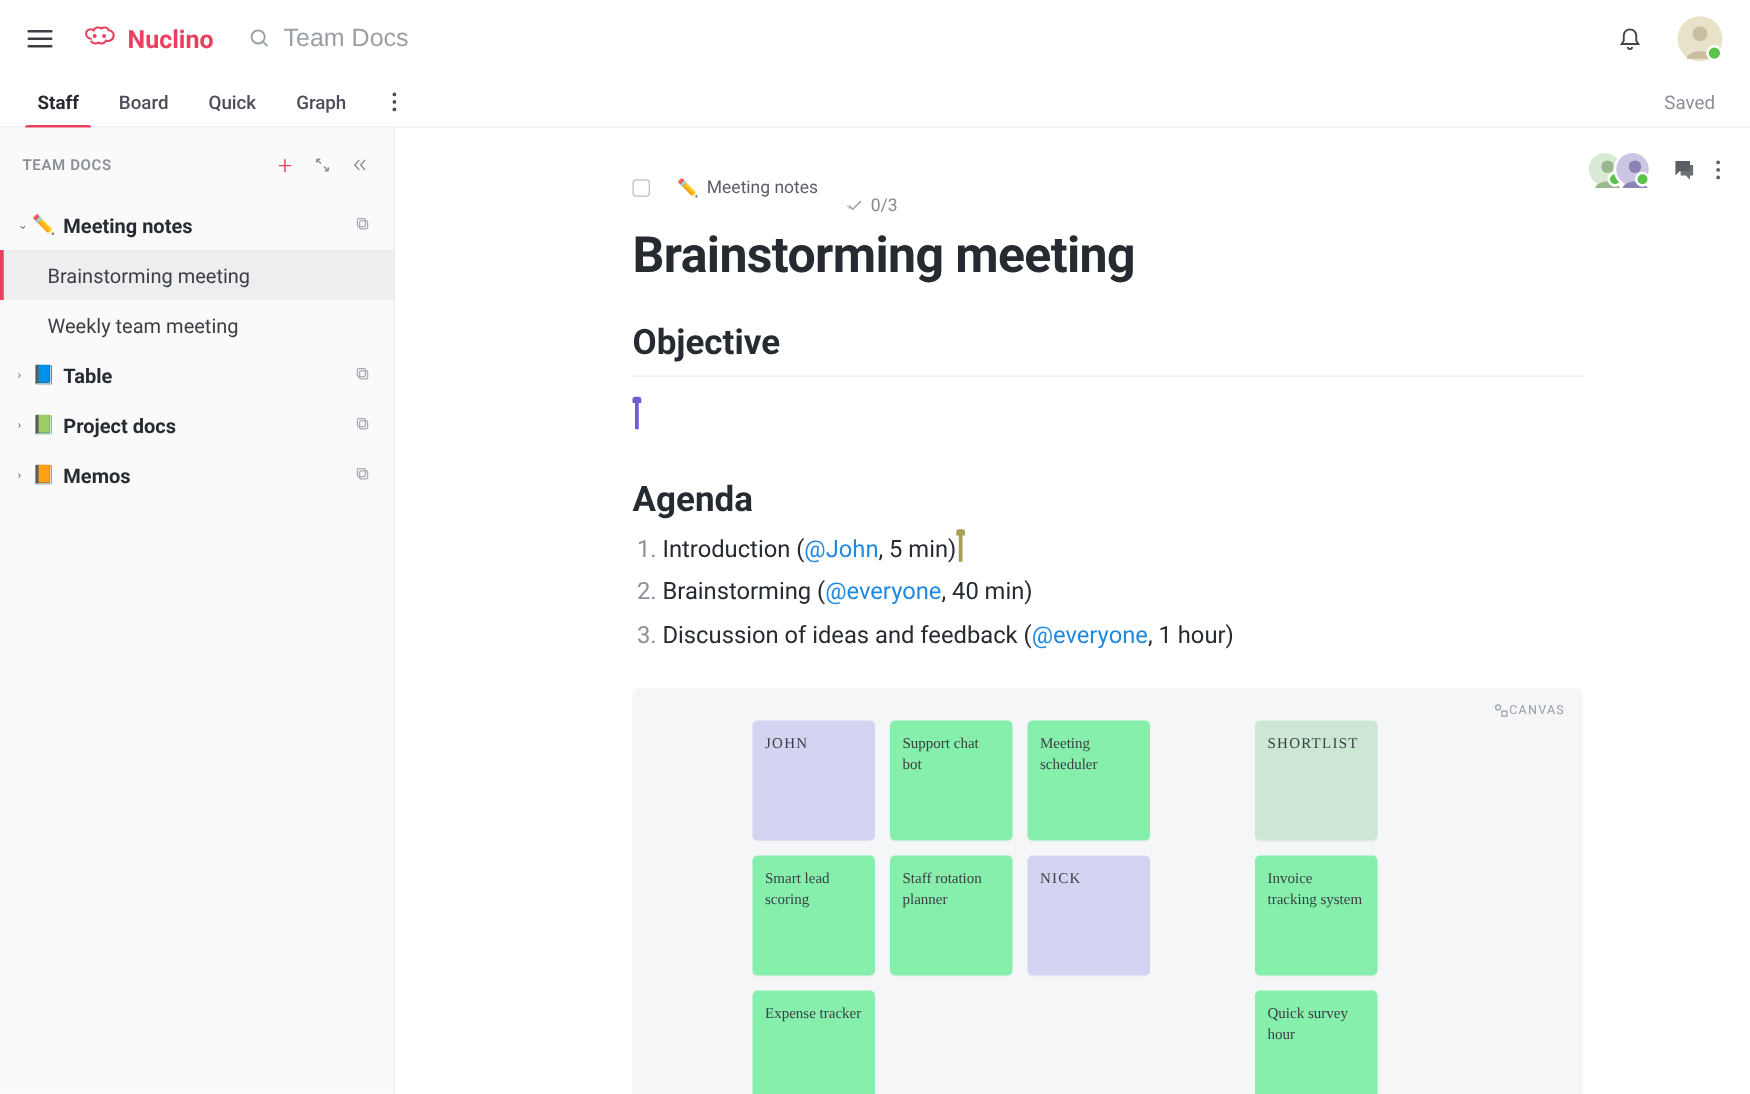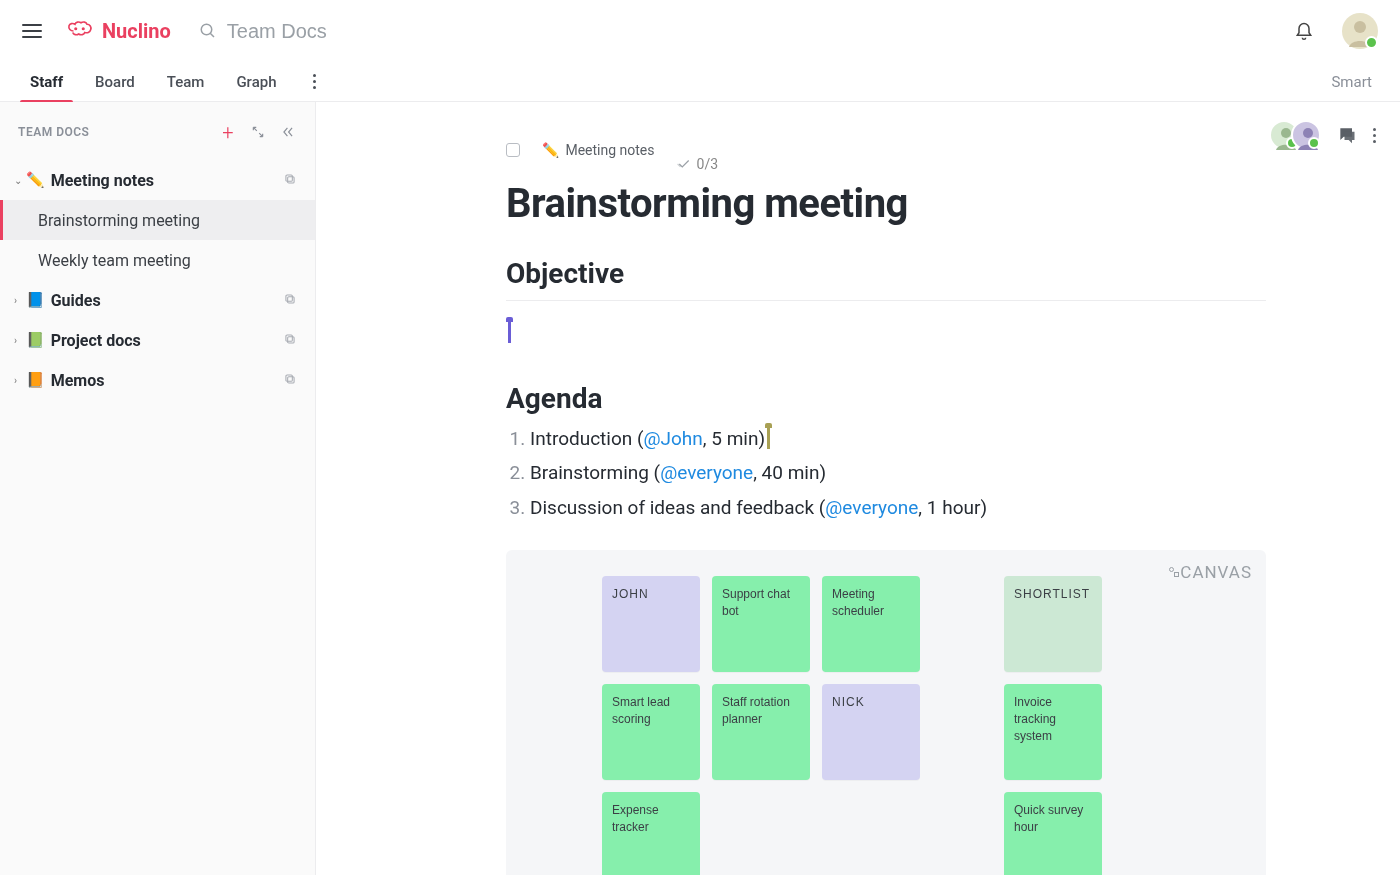--- a/index.html
+++ b/index.html
@@ -75,26 +75,26 @@
 .caret1::before { content:""; position:absolute; top:-4px; left:-2px; width:7px; height:5px; background:#6a5dd6; border-radius:2px 2px 0 0; }
 .caret2 { display:inline-block; width:3px; height:22px; background:#a8a054; vertical-align:-4px; margin-left:2px; position:relative;}
 .caret2::before { content:""; position:absolute; top:-4px; left:-2px; width:7px; height:5px; background:#a8a054; border-radius:2px 2px 0 0; }
 ol.agenda { font-size:19px; color:#262b32; padding-left:24px; margin-bottom:28px; }
 ol.agenda li { margin-bottom:6px; line-height:1.5; }
 ol.agenda li::marker { color:#8a8f98; }
 .mention { color:#1f8ae0; }
 
 
 .canvas-wrap { background:#f5f6f8; border-radius:6px; height:380px; position:relative; overflow:hidden; }
-.canvas-tag { position:absolute; top:12px; right:14px; font-size:17px; letter-spacing:1px; color:#9aa0a6; display:flex; align-items:center; gap:0; }
+.canvas-tag { position:absolute; top:12px; right:14px; font-size:10px; letter-spacing:1px; color:#9aa0a6; display:flex; align-items:center; gap:0; }
 .canvas-tag svg { width:12px; height:12px; }
 .cards { position:relative; padding:26px 0 0 96px; }
 .col { position:absolute; top:26px; display:flex; flex-direction:column; gap:12px; }
 .c1 { left:96px; } .c2 { left:206px; } .c3 { left:316px; } .cs { left:498px; }
-.card { width:98px; height:96px; border-radius:4px; padding:10px 10px; font-size:12px; line-height:1.4; font-family:Liberation Sans, sans-serif; color:#3b3f45; box-shadow:0 1px 0 rgba(0,0,0,0.03); }
+.card { width:98px; height:96px; border-radius:4px; padding:10px 10px; font-size:12px; line-height:1.4; font-family:Liberation Serif, serif; color:#3b3f45; box-shadow:0 1px 0 rgba(0,0,0,0.03); }
 .card.hdr { letter-spacing:1px; font-size:12px; }
 .purple { background:#d4d3f2; }
 .yellow { background:#86efac; }
 .green  { background:#cce8d4; }
 </style>
 </head>
 <body>
 
 <div class="topbar">
   <div class="hamburger">
@@ -126,28 +126,28 @@
     <svg viewBox="0 0 36 36" width="36" height="36">
         <circle cx="18" cy="14" r="6" fill="#c9bfa0"></circle>
         <path d="M7 34c2-8 20-8 22 0" fill="#c9bfa0"></path>
       </svg>
   </div>
 </div>
 
 <div class="tabrow">
   <div class="tab active">Staff</div>
   <div class="tab">Board</div>
-  <div class="tab">Team</div>
+  <div class="tab">Quick</div>
   <div class="tab">Graph</div>
   <div class="tab-more">
       <span></span>
       <span></span>
       <span></span>
     </div>
-  <div class="saved">Smart</div>
+  <div class="saved">Saved</div>
 </div>
 
 <div class="main">
 
   <aside class="sidebar">
     <div class="side-hdr">
       <span class="side-hdr-label">TEAM DOCS</span>
       <span class="side-hdr-spacer"></span>
       <span class="side-icon plus">+</span>
       <span class="side-icon">
@@ -170,21 +170,21 @@
               <rect x="8" y="8" width="11" height="11" rx="2"></rect>
               <rect x="5" y="5" width="11" height="11" rx="2"></rect>
             </svg></span>
       </div>
       <div class="tree-sub active">Brainstorming meeting</div>
       <div class="tree-sub">Weekly team meeting</div>
 
       <div class="tree-row">
         <span class="chev">›</span>
         <span class="emoji">📘</span>
-        <span class="lbl">Guides</span>
+        <span class="lbl">Table</span>
         <span class="copy"><svg viewBox="0 0 24 24" fill="none" stroke="currentColor" stroke-width="1.8">
               <rect x="8" y="8" width="11" height="11" rx="2"></rect>
               <rect x="5" y="5" width="11" height="11" rx="2"></rect>
             </svg></span>
       </div>
       <div class="tree-row">
         <span class="chev">›</span>
         <span class="emoji">📗</span>
         <span class="lbl">Project docs</span>
         <span class="copy"><svg viewBox="0 0 24 24" fill="none" stroke="currentColor" stroke-width="1.8">

